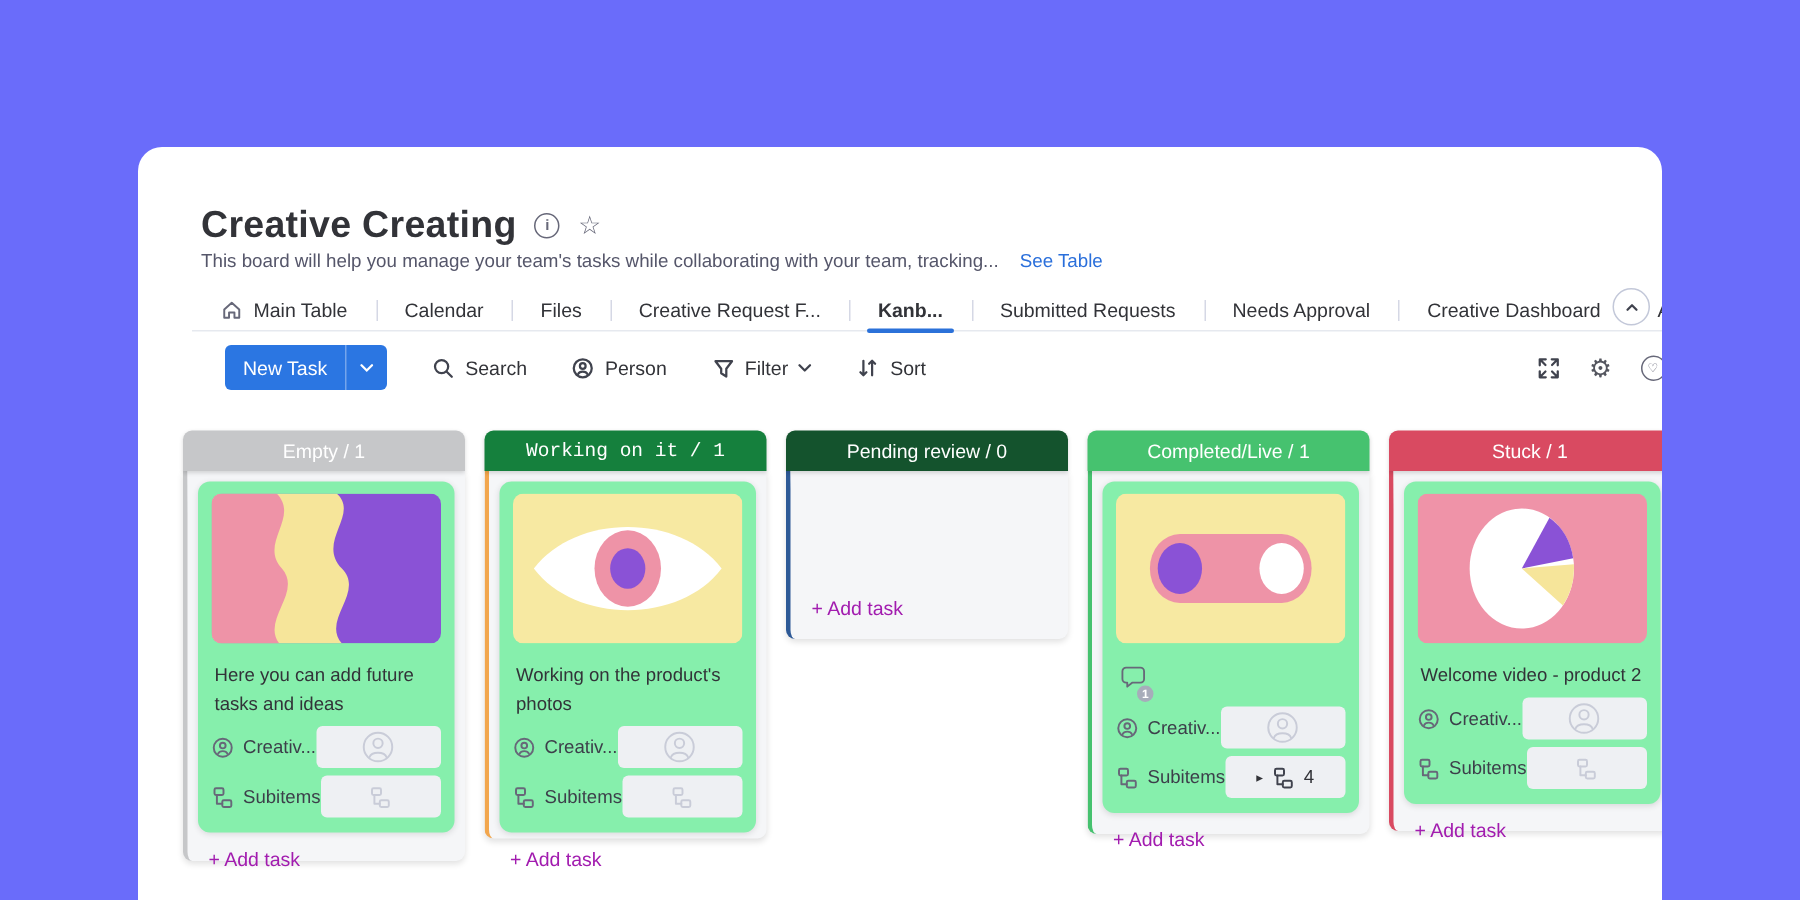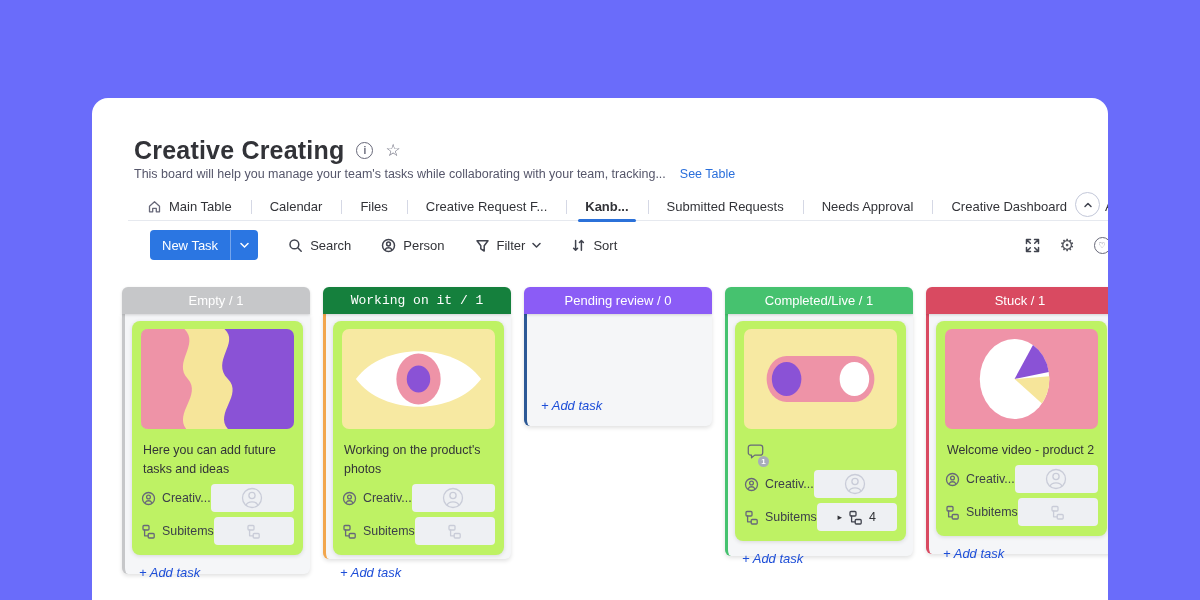--- a/index.html
+++ b/index.html
@@ -50,23 +50,23 @@
                  display:flex; align-items:center; justify-content:center; font-size:8px; color:#676879; }
 
   
   .board { position:absolute; left:30px; top:189px; display:flex; gap:13px; }
   .kcol { width:188px; flex:none; display:flex; flex-direction:column; }
   .kcol-header { height:27px; border-radius:6px 6px 0 0; color:#fff; font-size:13px; font-weight:500;
                  display:flex; align-items:center; justify-content:center; cursor:pointer;
                  box-shadow:0 1px 3px rgba(0,0,0,.15); position:relative; z-index:2; }
   .kcol-body { background:#f5f6f8; border-radius:0 0 6px 6px; border-left:3px solid transparent;
                box-shadow:0 2px 4px rgba(0,0,0,.12); display:flex; flex-direction:column; position:relative; z-index:1; }
-  .add-task { margin-top:auto; padding:10px 14px 13px; font-size:13px; color:#1d4ed8; cursor:pointer;font-style:italic; }
-
-  .kcard { margin:7px 7px 0; background:#bef264; border-radius:8px; box-shadow:0 1px 4px rgba(0,0,0,.12);
+  .add-task { margin-top:auto; padding:10px 14px 13px; font-size:13px; color:#a21caf; cursor:pointer; }
+
+  .kcard { margin:7px 7px 0; background:#86efac; border-radius:8px; box-shadow:0 1px 4px rgba(0,0,0,.12);
            padding:8px 9px 10px; cursor:pointer; }
   .kcard-img { width:100%; height:100px; border-radius:7px; overflow:hidden; display:block; }
   .kcard-img svg { display:block; width:100%; height:100%; }
   .kcard-title-row { display:flex; align-items:flex-start; gap:6px; margin:12px 2px 4px; }
   .kcard-title { font-size:12.4px; line-height:1.55; color:#323338; flex:1; }
   .comment-wrap { position:relative; flex:none; margin-top:1px; }
   .comment-badge { position:absolute; right:-4px; bottom:-2px; width:11px; height:11px; border-radius:50%;
                    background:#a7acba; color:#fff; font-size:8px; font-weight:700;
                    display:flex; align-items:center; justify-content:center; }
   .field-row { display:flex; align-items:center; margin-top:5px; }
@@ -296,21 +296,21 @@
                   <rect x="7.2" y="9.5" width="6" height="4.5" rx="1"></rect>
                 </svg>
             </div>
           </div>
         </div>
         <div class="add-task">+ Add task</div>
       </div>
     </div>
 
     <div class="kcol">
-      <div class="kcol-header" style="background-color: #8b5cf6;">Pending review / 0</div>
+      <div class="kcol-header" style="background-color: #14532d;">Pending review / 0</div>
       <div class="kcol-body" style="height: 112px; border-left-color: rgb(45, 89, 150);">
         <div class="add-task">+ Add task</div>
       </div>
     </div>
 
     <div class="kcol">
       <div class="kcol-header" style="background-color: rgb(70, 194, 111);">Completed/Live / 1</div>
       <div class="kcol-body" style="height: 242px; border-left-color: rgb(70, 194, 111);">
         <div class="kcard">
           <span class="kcard-img">

